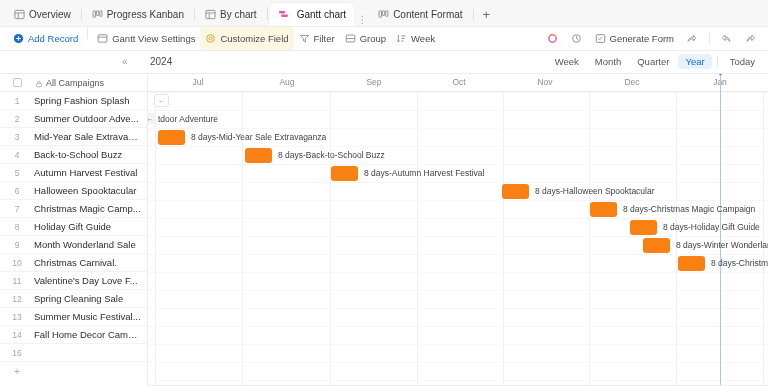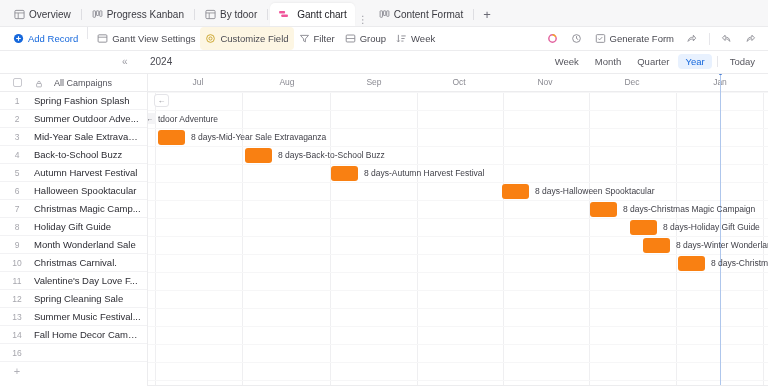--- a/index.html
+++ b/index.html
@@ -107,21 +107,21 @@
   .lp-head {
     height: 18px; display:flex; align-items:center;
     border-bottom: 1px solid #ececee; font-size:9px; color:#56565e;
   }
   .lp-head .cb-cell { width:34px; display:flex; justify-content:center; }
   .checkbox {
     width:9px; height:9px; border:1px solid #c8c8ce; border-radius:2px;
     background:#fff; cursor:pointer;
   }
   .lp-head .field {
-    display:flex; align-items:flex-end; gap:11px; padding-left:1px;
+    display:flex; align-items:flex-end; gap:3px; padding-left:1px;
   }
   .lock-ico { width:8px; height:8px; display:inline-block; }
   .row {
     height: 18px; display:flex; align-items:center;
     border-bottom: 1px solid #f2f2f4; font-size:9.5px; color:#2c2c33;
   }
   .row .num {
     width:34px; text-align:center; color:#a6a6ad; font-size:8.5px; flex:none;
   }
   .row .nm {
@@ -213,21 +213,21 @@
     </div>
     <div class="tab-sep"></div>
     <div class="tab">
       <span class="ticon">
         <svg viewBox="0 0 12 12" width="11" height="11">
             <rect x="1" y="1.5" width="10" height="9" rx="1.2" fill="none" stroke="#8a8a92" stroke-width="1"></rect>
             <line x1="1" y1="4.3" x2="11" y2="4.3" stroke="#8a8a92" stroke-width="0.9"></line>
             <line x1="4.6" y1="4.3" x2="4.6" y2="10.5" stroke="#8a8a92" stroke-width="0.9"></line>
           </svg>
       </span>
-      <span>By tdoor</span>
+      <span>By chart</span>
     </div>
     <div class="tab-sep"></div>
     <div class="tab active">
       <span class="ticon">
         <svg viewBox="0 0 12 12" width="11" height="11">
             <rect x="1.2" y="2.2" width="6.5" height="2.6" rx="0.8" fill="#f0569b"></rect>
             <rect x="3.6" y="6.0" width="7.2" height="2.6" rx="0.8" fill="#f0569b"></rect>
           </svg>
       </span>
       <span>Gantt chart</span>

